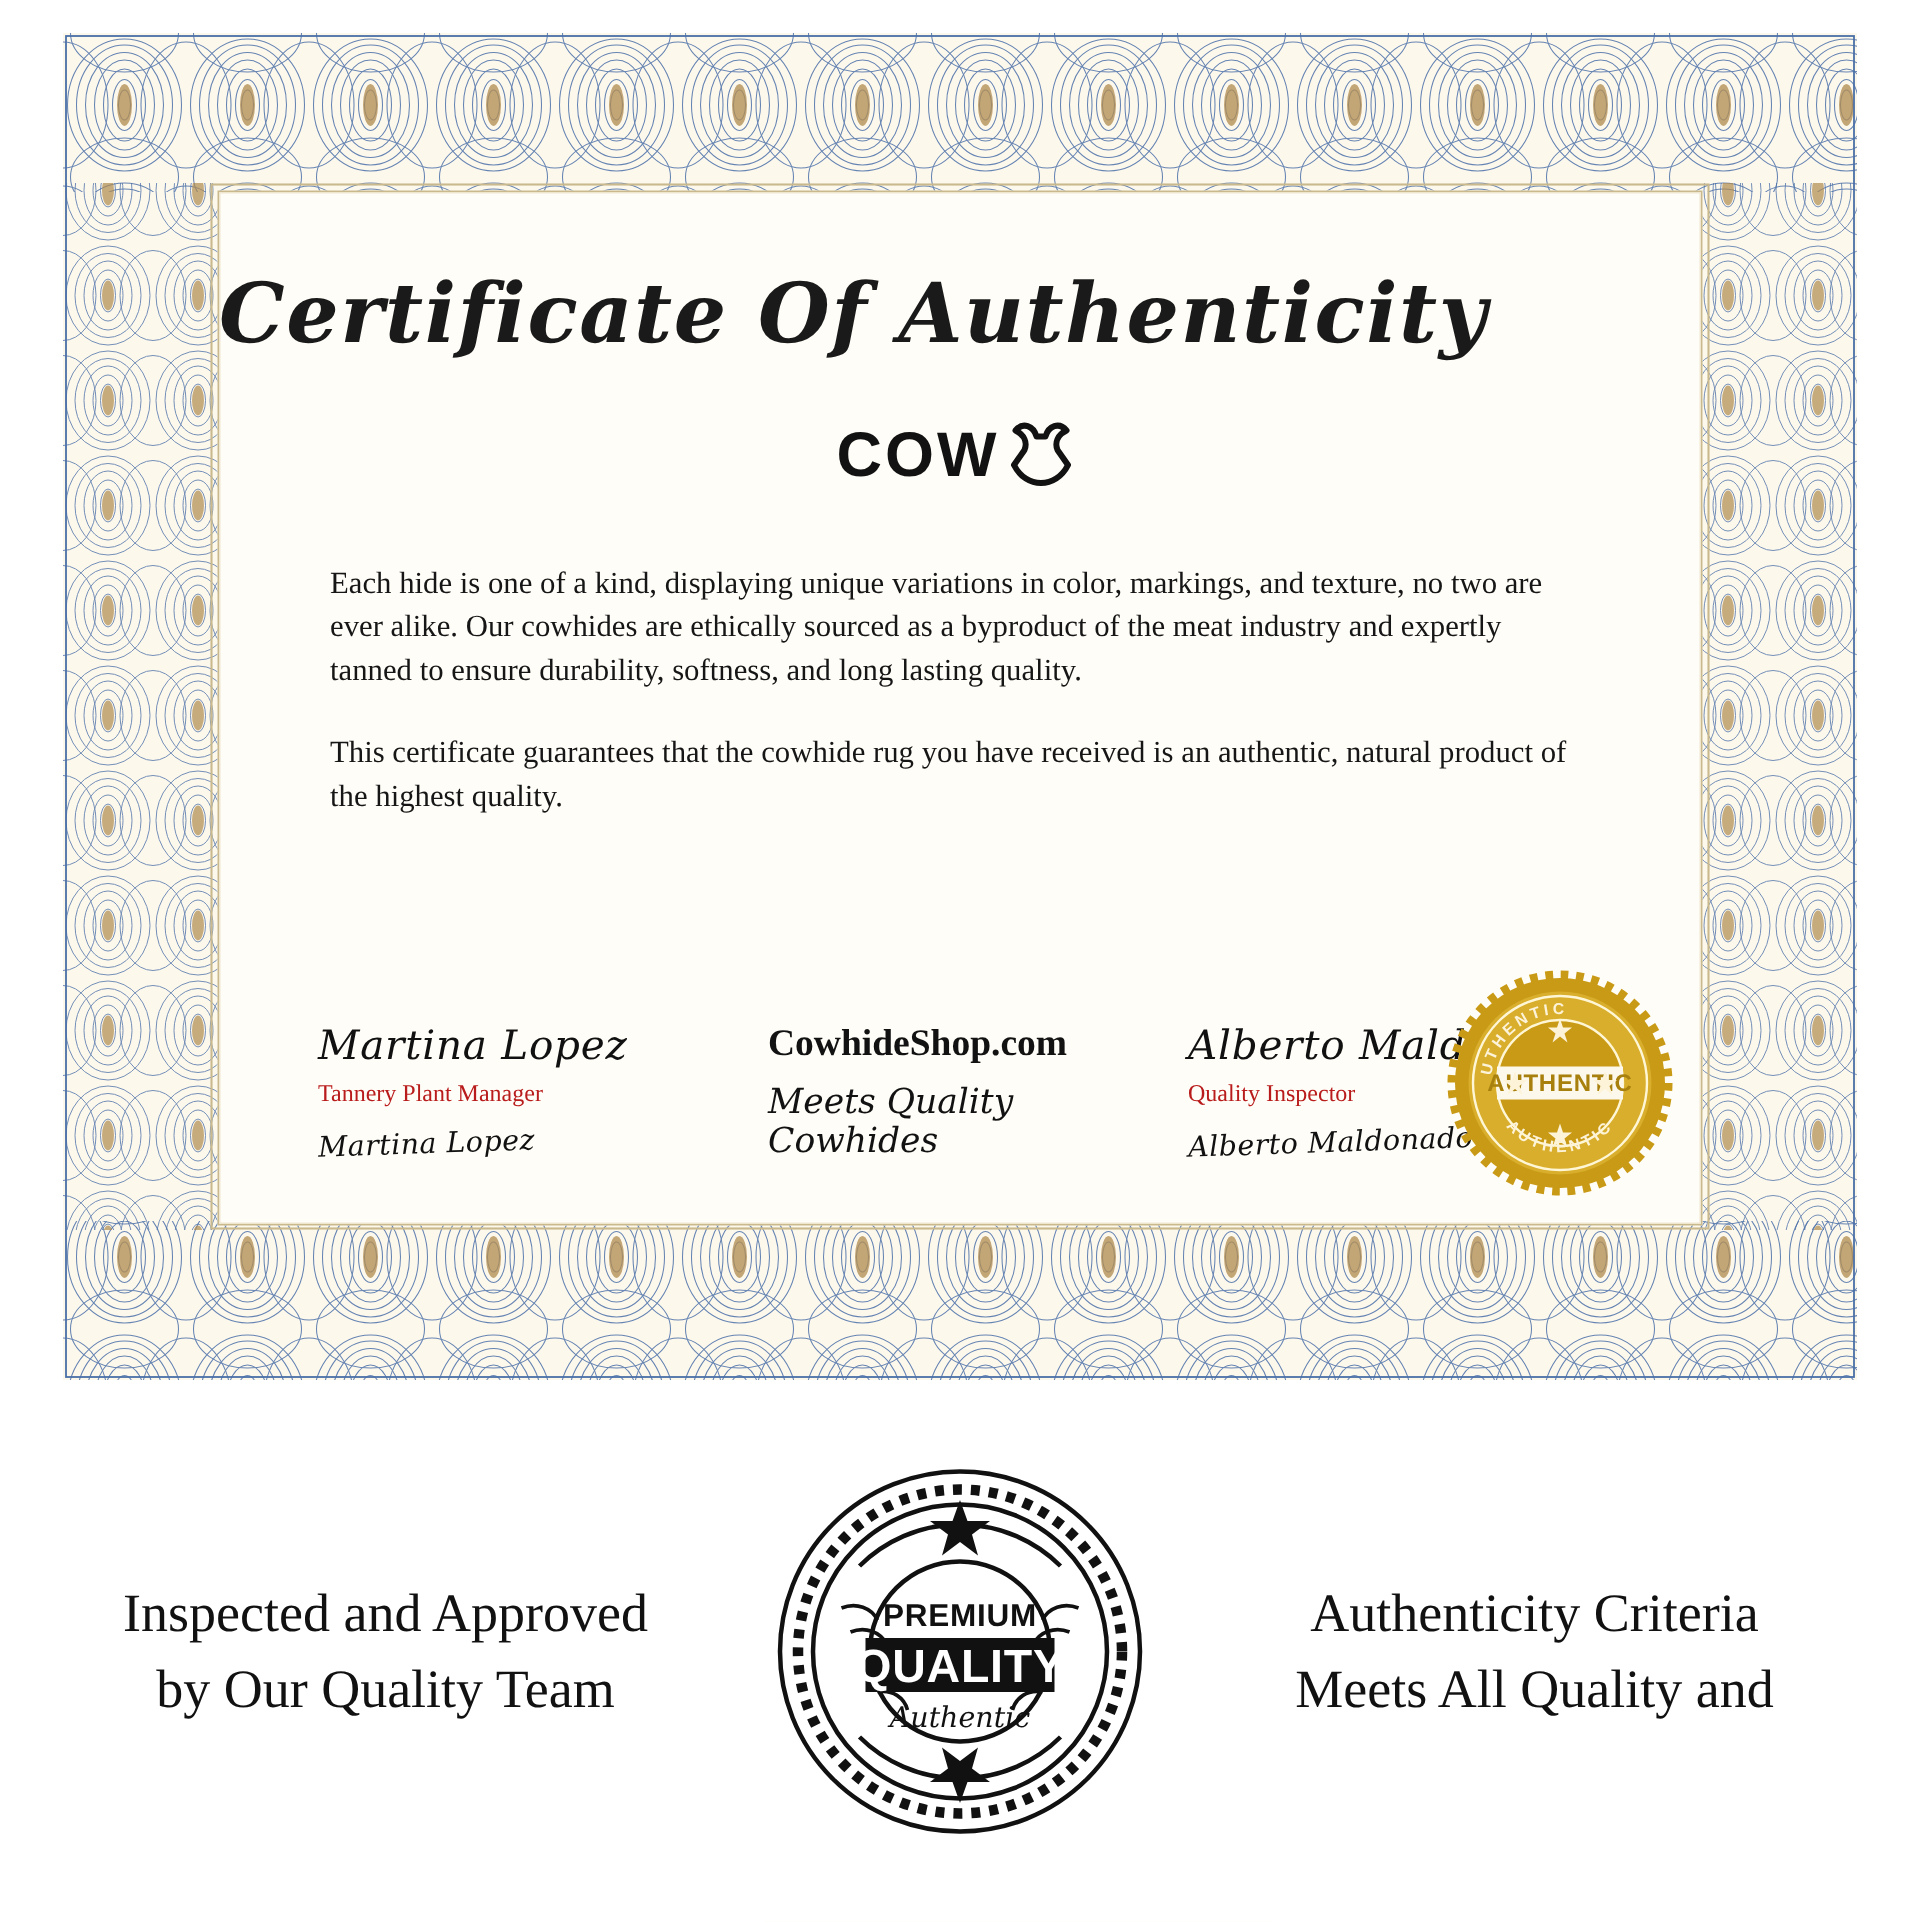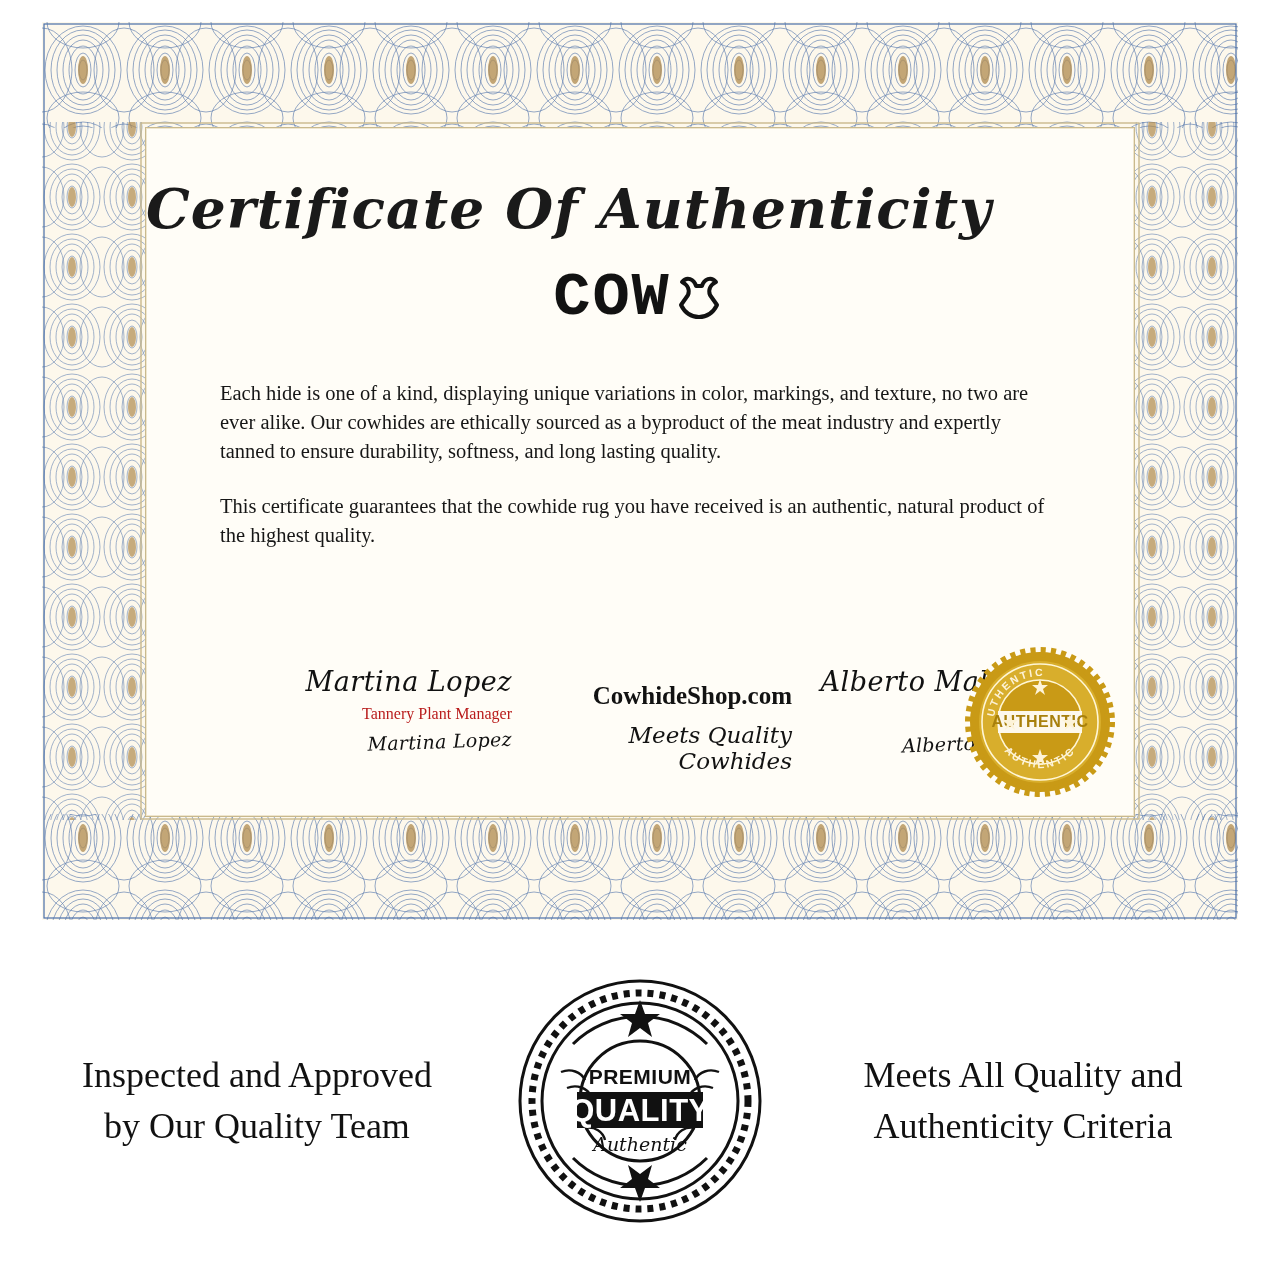--- a/index.html
+++ b/index.html
@@ -51,26 +51,26 @@
     font-style: italic;
     font-weight: bold;
     font-size: 55px;
     letter-spacing: 1px;
     color: #1a1a1a;
     margin-top: 48px;
   }
 
   .brand {
     text-align: center;
-    font-family: Liberation Mono, monospace;
+    font-family: Liberation Sans, sans-serif;
     font-weight: bold;
-    font-size: 62px;
+    font-size: 42px;
     letter-spacing: 2px;
     color: #121212;
-    margin-top: 21px;
+    margin-top: 36px;
     display: flex;
     justify-content: center;
     align-items: center;
     gap: 0px;
   }
   .brand .glyph {
     display: inline-block;
     width: 52px;
     height: 52px;
     position: relative;
@@ -94,21 +94,21 @@
     position: absolute;
     left: 0;
     right: 0;
     bottom: 42px;
     display: flex;
     align-items: flex-start;
     padding: 0 46px;
     box-sizing: border-box;
   }
   .sig-block {
-    text-align: right;
+    text-align: left;
     flex: 0 0 auto;
   }
   .sig-left   { width: 300px; margin-left: 20px;}
   .sig-mid    { width: 280px; }
   .sig-right  { width: 300px; }
 
   .sig-name {
     font-family: "DejaVu Serif", serif;
     font-style: italic;
     font-size: 27px;
@@ -129,21 +129,20 @@
     color: #111;
     margin-top: 10px;
     letter-spacing: 0.3px;
     transform: rotate(-2deg);
   }
   .site-name {
     font-family: "Liberation Serif", serif;
     font-weight: bold;
     font-size: 25px;
     color: #121212;
-    margin-top: 16px;
   }
   .site-tag {
     font-family: "DejaVu Serif", serif;
     font-style: italic;
     font-size: 23px;
     color: #121212;
     margin-top: 12px;
   }
 
   
@@ -353,16 +352,16 @@
       <polygon points="125,226 130,212 145,212 133,203 137,189 125,198 113,189 117,203 105,212 120,212" fill="#111"></polygon>
 
       <text x="125" y="108" text-anchor="middle" font-family="Liberation Sans, sans-serif" font-size="21" font-weight="bold" fill="#111" letter-spacing="0.5">PREMIUM</text>
       <rect x="62" y="116" width="126" height="36" fill="#111"></rect>
       <text x="125" y="145" text-anchor="middle" font-family="Liberation Sans, sans-serif" font-size="31" font-weight="bold" fill="#ffffff" letter-spacing="0.5">QUALITY</text>
       <text x="125" y="175" text-anchor="middle" font-family="DejaVu Serif, serif" font-style="italic" font-size="19" fill="#111">Authentic</text>
     </svg>
   </div>
 
   <div class="bottom-text">
+    <div>Authenticity Criteria</div>
     <div>Meets All Quality and</div>
-    <div>Authenticity Criteria</div>
   </div>
 </div>
 
 </body></html>

